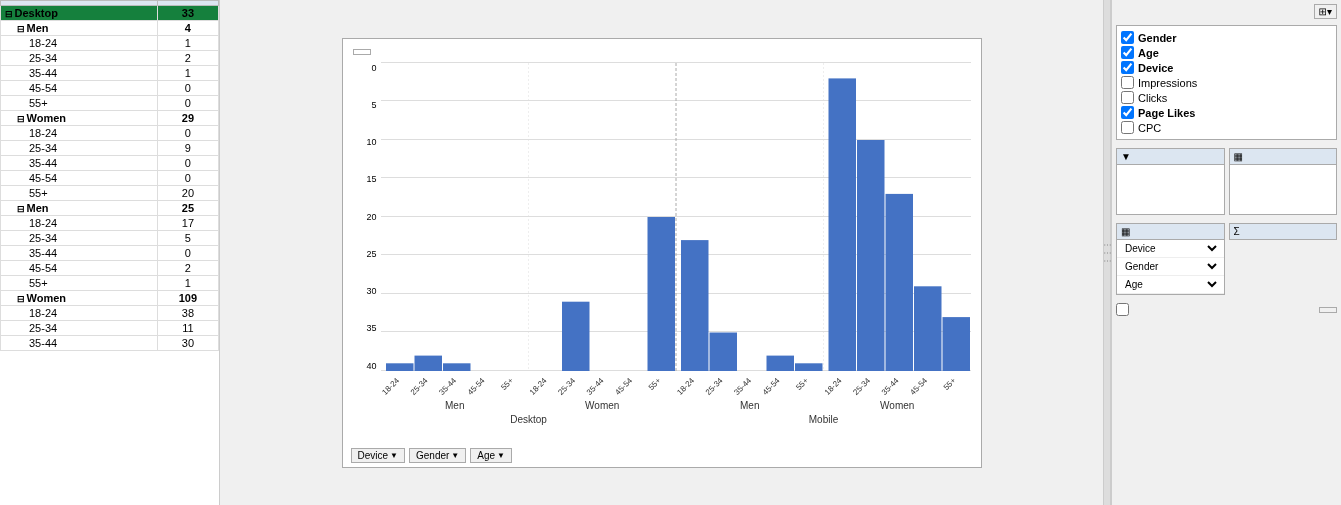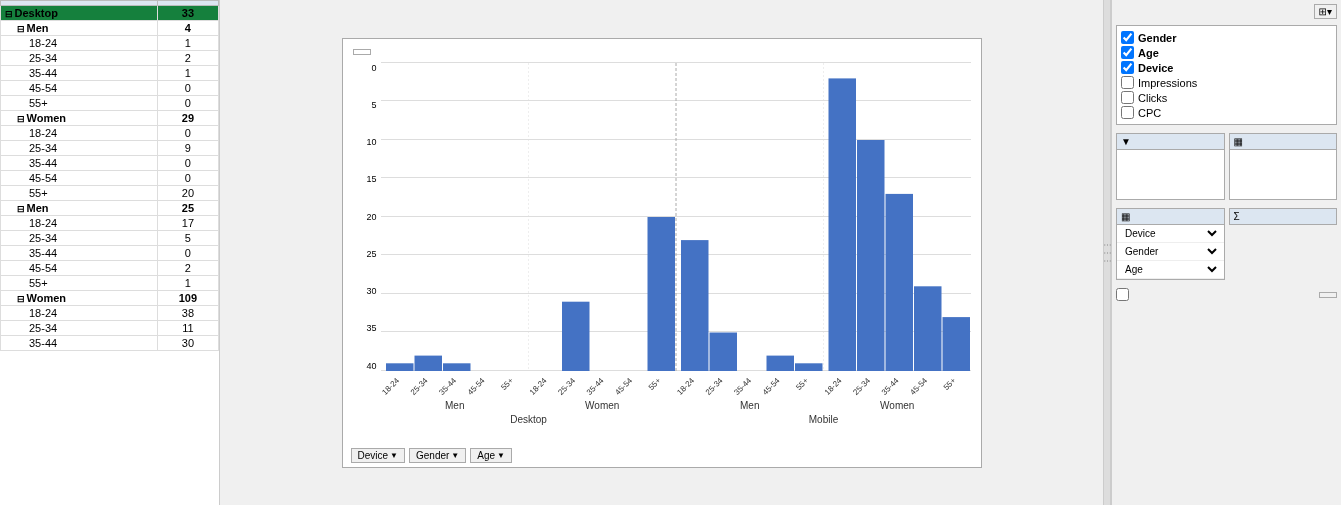--- a/index.html
+++ b/index.html
@@ -274,20 +274,24 @@
       </div>
       <div class="field-item">
         <input type="checkbox" style="">
                    <label class="">Impressions</label>
       </div>
       <div class="field-item">
         <input type="checkbox" style="">
                    <label class="">Clicks</label>
       </div>
       <div class="field-item">
+        <input type="checkbox" checked="" style="">
+                   <label class="bold">Page Likes</label>
+      </div>
+      <div class="field-item">
         <input type="checkbox" style="">
                    <label class="">CPC</label>
       </div>
     </div>
   <div class="drag-label"></div>
   <div class="drag-areas">
     <div class="drag-area">
       <div class="drag-area-header">
         <span>▼</span>
         <span></span>

